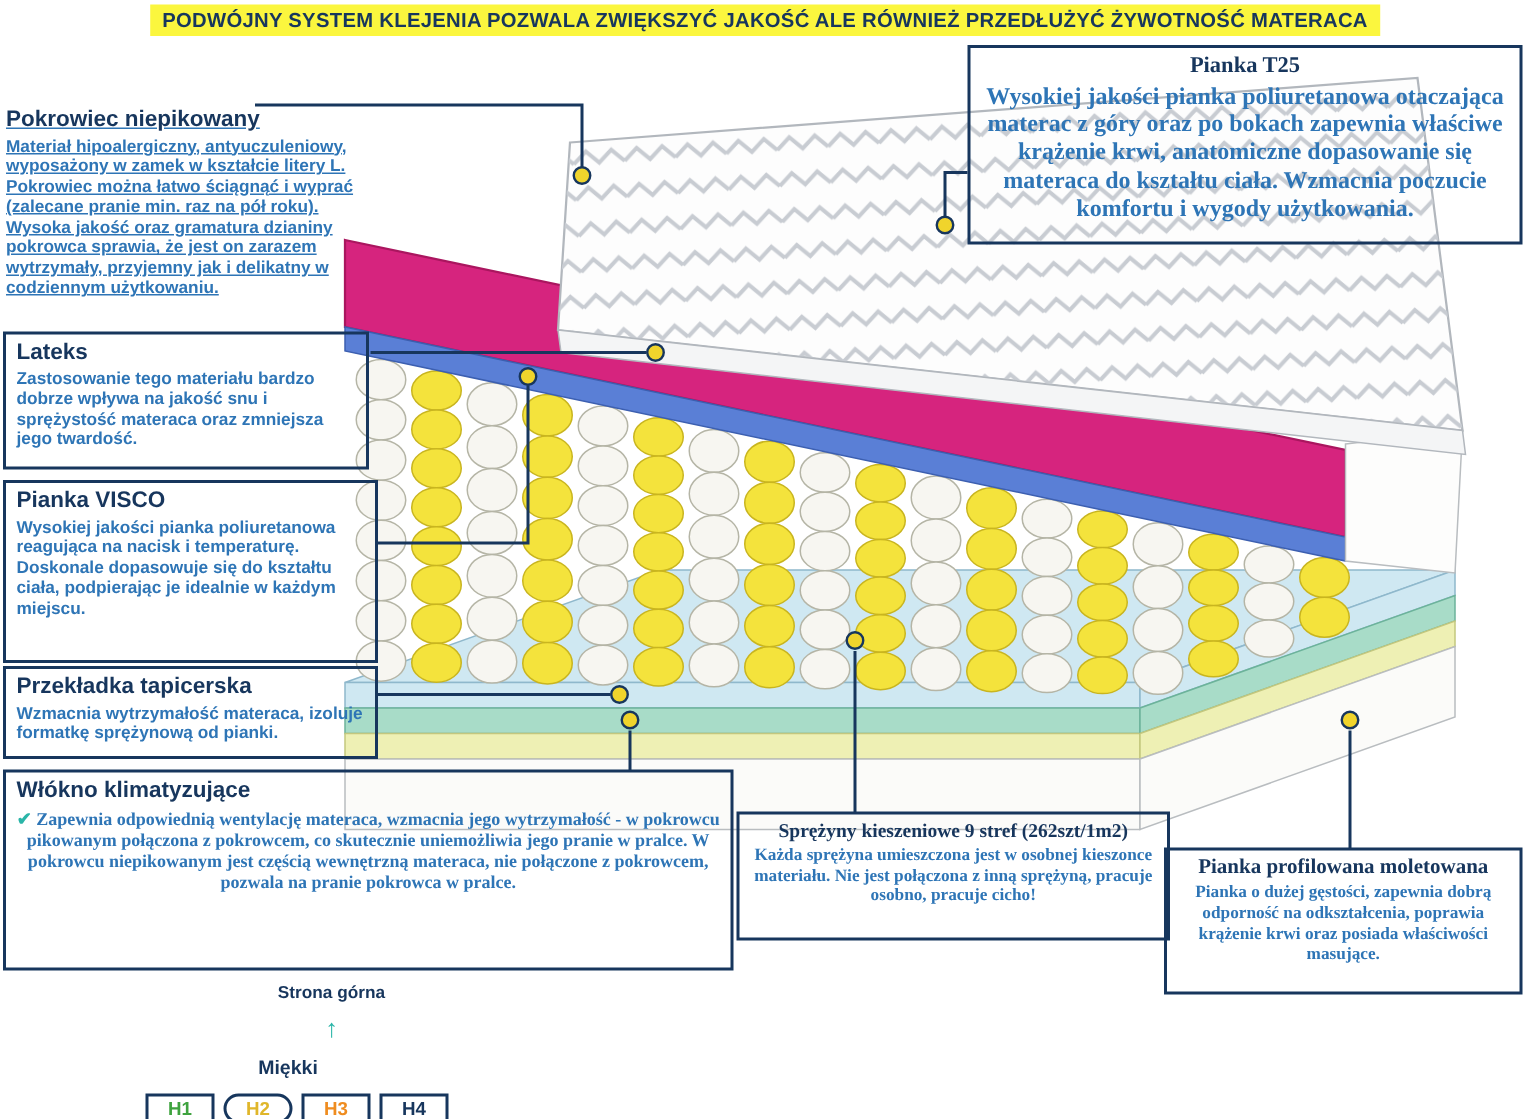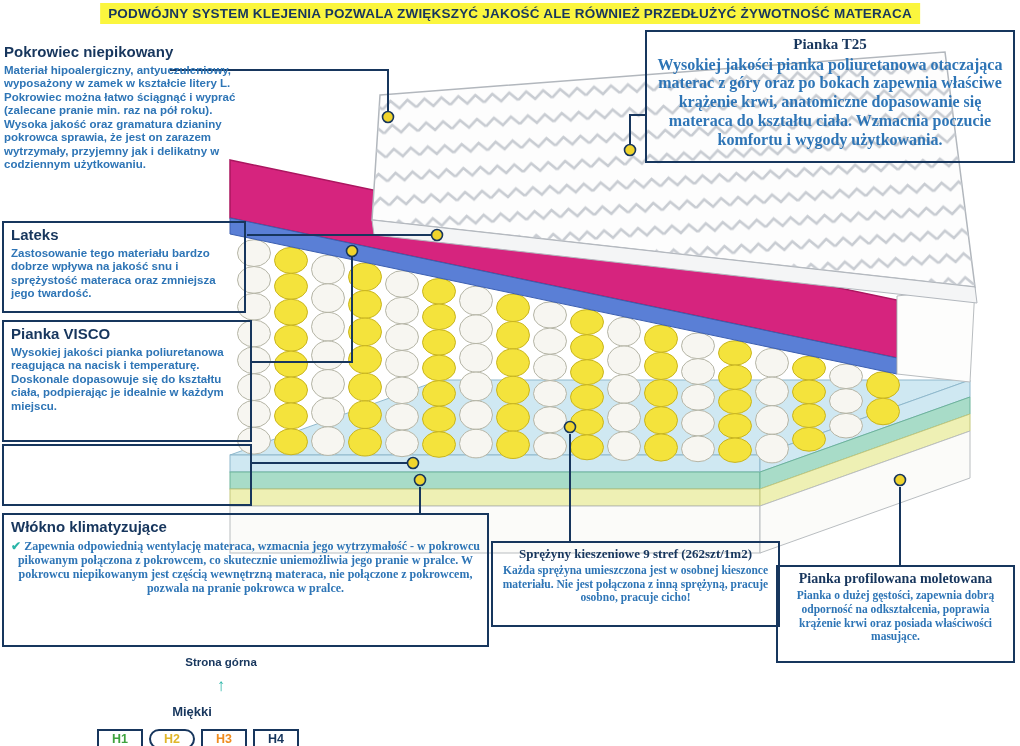--- a/index.html
+++ b/index.html
@@ -186,36 +186,38 @@
       <circle cx="413" cy="463" r="5.5"></circle>
       <circle cx="420" cy="480" r="5.5"></circle>
       <circle cx="630" cy="150" r="5.5"></circle>
       <circle cx="570" cy="427" r="5.5"></circle>
       <circle cx="900" cy="480" r="5.5"></circle>
     </g>
   </svg>
 
   <div class="banner">PODWÓJNY SYSTEM KLEJENIA POZWALA ZWIĘKSZYĆ JAKOŚĆ ALE RÓWNIEŻ PRZEDŁUŻYĆ ŻYWOTNOŚĆ MATERACA</div>
 
-  <div class="block" style="left:4px;top:44px;width:252px;">
+  <div class="block" style="left:4px;top:72px;width:252px;text-decoration:underline;">
     <h3>Pokrowiec niepikowany</h3>
     <p>Materiał hipoalergiczny, antyuczuleniowy, wyposażony w zamek w kształcie litery L. Pokrowiec można łatwo ściągnąć i wyprać (zalecane pranie min. raz na pół roku). Wysoka jakość oraz gramatura dzianiny pokrowca sprawia, że jest on zarazem wytrzymały, przyjemny jak i delikatny w codziennym użytkowaniu.</p>
   </div>
 
   <div class="block boxed" style="left:2px;top:221px;width:244px;height:92px;">
     <h3>Lateks</h3>
     <p>Zastosowanie tego materiału bardzo dobrze wpływa na jakość snu i sprężystość materaca oraz zmniejsza jego twardość.</p>
   </div>
 
   <div class="block boxed" style="left:2px;top:320px;width:250px;height:122px;">
     <h3>Pianka VISCO</h3>
     <p>Wysokiej jakości pianka poliuretanowa reagująca na nacisk i temperaturę. Doskonale dopasowuje się do kształtu ciała, podpierając je idealnie w każdym miejscu.</p>
   </div>
 
   <div class="block boxed" style="left:2px;top:444px;width:250px;height:62px;">
+    <h3>Przekładka tapicerska</h3>
+    <p>Wzmacnia wytrzymałość materaca, izoluje formatkę sprężynową od pianki.</p>
   </div>
 
   <div class="block boxed" style="left:2px;top:513px;width:487px;height:134px;">
     <h3>Włókno klimatyzujące</h3>
     <p class="center" style="font-size:12px;"><span class="check">✔</span><span>Zapewnia odpowiednią wentylację materaca, wzmacnia jego wytrzymałość - w pokrowcu pikowanym połączona z pokrowcem, co skutecznie uniemożliwia jego pranie w pralce. W pokrowcu niepikowanym jest częścią wewnętrzną materaca, nie połączone z pokrowcem, pozwala na pranie pokrowca w pralce.</span></p>
   </div>
 
   <div class="block boxed center" style="left:645px;top:30px;width:370px;height:133px;">
     <h3>Pianka T25</h3>
     <p style="font-size:16px;">Wysokiej jakości pianka poliuretanowa otaczająca materac z góry oraz po bokach zapewnia właściwe krążenie krwi, anatomiczne dopasowanie się materaca do kształtu ciała. Wzmacnia poczucie komfortu i wygody użytkowania.</p>

